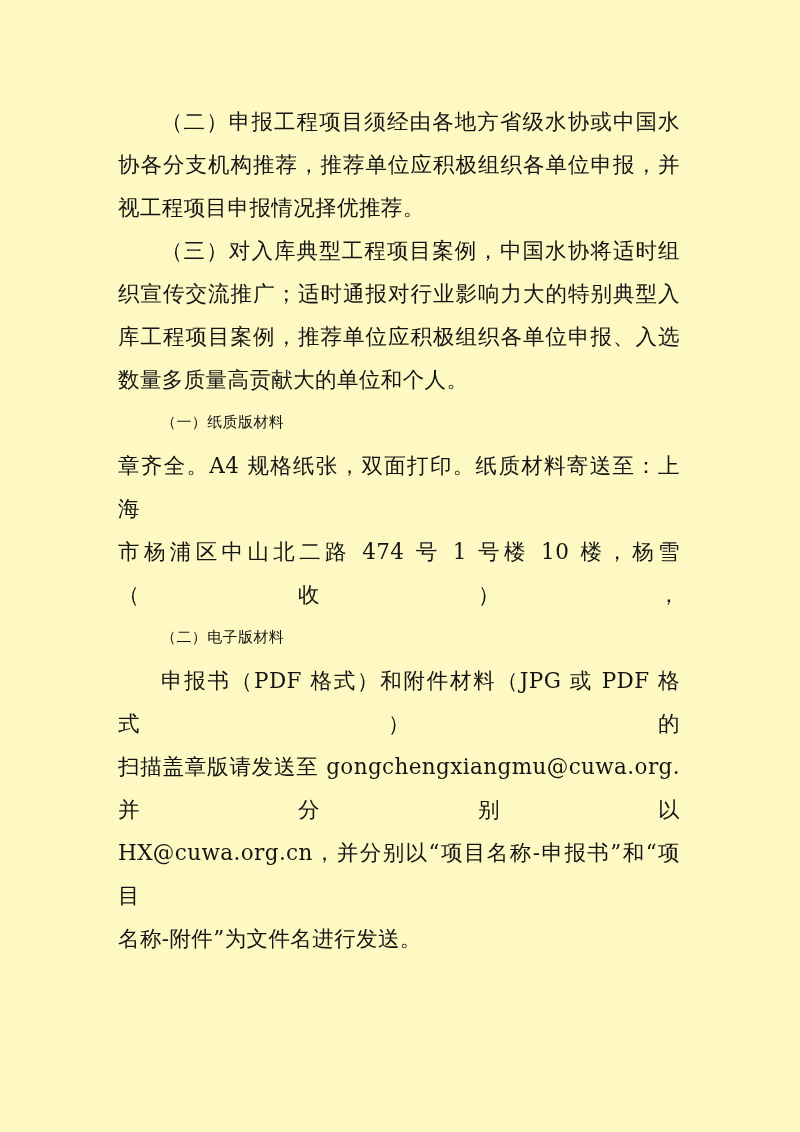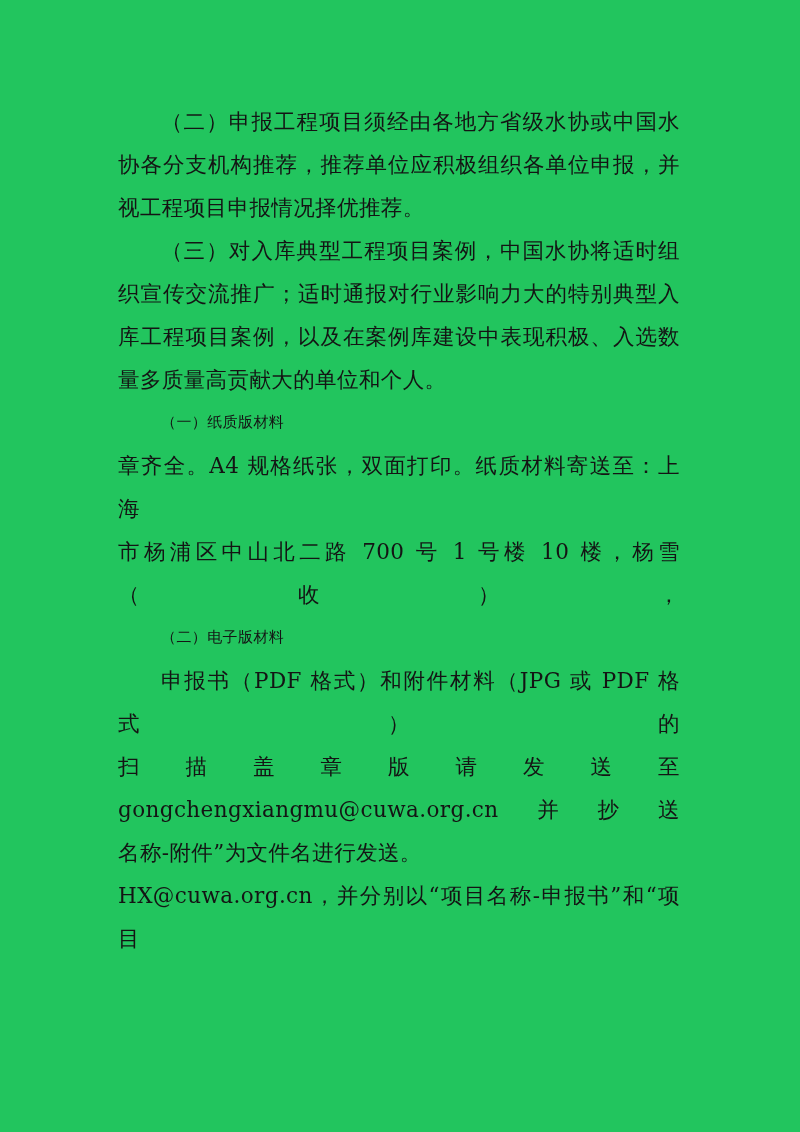--- a/index.html
+++ b/index.html
@@ -4,21 +4,21 @@
 <style>
   html, body {
     margin: 0;
     padding: 0;
     background: #ffffff;
   }
   .page {
     position: relative;
     width: 800px;
     height: 1132px;
-    background: #22c55e;
+    background: #fef9c3;
     overflow: hidden;
     font-family: "DejaVu Serif", "Liberation Serif", serif;
     color: #1a1a1a;
   }
   .content {
     position: absolute;
     left: 118px;
     top: 100px;
     width: 562px;
   }
@@ -57,29 +57,29 @@
   }
 </style>
 </head>
 <body>
 
 <div class="page">
   <div class="content">
 
     <p class="para indent2">（二）申报工程项目须经由各地方省级水协或中国水协各分支机构推荐，推荐单位应积极组织各单位申报，并视工程项目申报情况择优推荐。</p>
 
-    <p class="para indent2">（三）对入库典型工程项目案例，中国水协将适时组织宣传交流推广；适时通报对行业影响力大的特别典型入库工程项目案例，以及在案例库建设中表现积极、入选数量多质量高贡献大的单位和个人。</p>
+    <p class="para indent2">（三）对入库典型工程项目案例，中国水协将适时组织宣传交流推广；适时通报对行业影响力大的特别典型入库工程项目案例，推荐单位应积极组织各单位申报、入选数量多质量高贡献大的单位和个人。</p>
 
 
     <p class="subheading">（一）纸质版材料</p>
 
     <p class="para justify-stretch">章齐全。A4 规格纸张，双面打印。纸质材料寄送至：上海</p>
-    <p class="para justify-stretch">市杨浦区中山北二路 700 号 1 号楼 10 楼，杨雪（收），</p>
+    <p class="para justify-stretch">市杨浦区中山北二路 474 号 1 号楼 10 楼，杨雪（收），</p>
 
     <p class="subheading">（二）电子版材料</p>
 
     <p class="para indent2 justify-stretch">申报书（PDF 格式）和附件材料（JPG 或 PDF 格式）的</p>
-    <p class="para justify-stretch">扫描盖章版请发送至 gongchengxiangmu@cuwa.org.cn并抄送</p>
+    <p class="para justify-stretch">扫描盖章版请发送至 gongchengxiangmu@cuwa.org.并分别以</p>
+    <p class="para justify-stretch">HX@cuwa.org.cn，并分别以“项目名称-申报书”和“项目</p>
     <p class="para">名称-附件”为文件名进行发送。</p>
-    <p class="para justify-stretch">HX@cuwa.org.cn，并分别以“项目名称-申报书”和“项目</p>
 
   </div>
 </div>
 
 </body></html>

